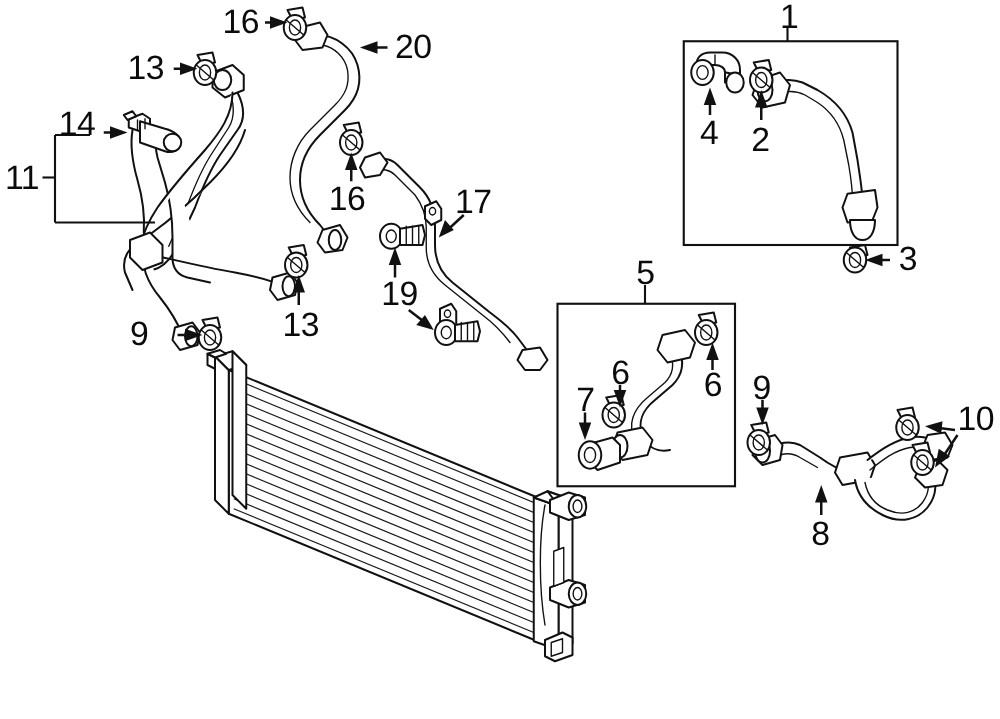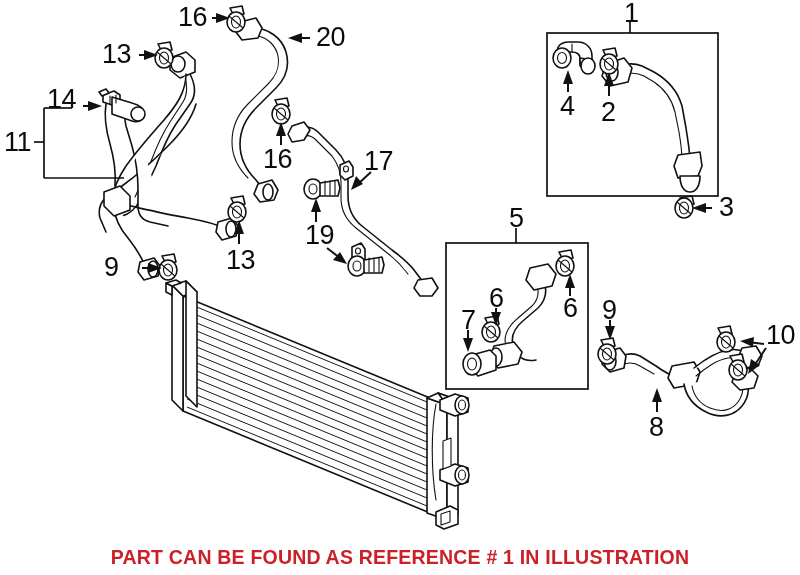--- a/index.html
+++ b/index.html
@@ -443,15 +443,14 @@
   <div class="callout-num" style="left:104px; top:254px;">9</div>
   <div class="callout-num" style="left:102px; top:41px;">13</div>
   <div class="callout-num" style="left:226px; top:247px;">13</div>
   <div class="callout-num" style="left:47px;  top:86px;">14</div>
   <div class="callout-num" style="left:316px; top:24px;">20</div>
   <div class="callout-num" style="left:178px; top:4px;">16</div>
   <div class="callout-num" style="left:263px; top:146px;">16</div>
   <div class="callout-num" style="left:364px; top:148px;">17</div>
   <div class="callout-num" style="left:305px; top:222px;">19</div>
 
-  <div class="caption">PART CAN BE FOUND AS REFERENCE # 1 IN ILLUSTRATION</div>
 
 </div>
 
 </body></html>

